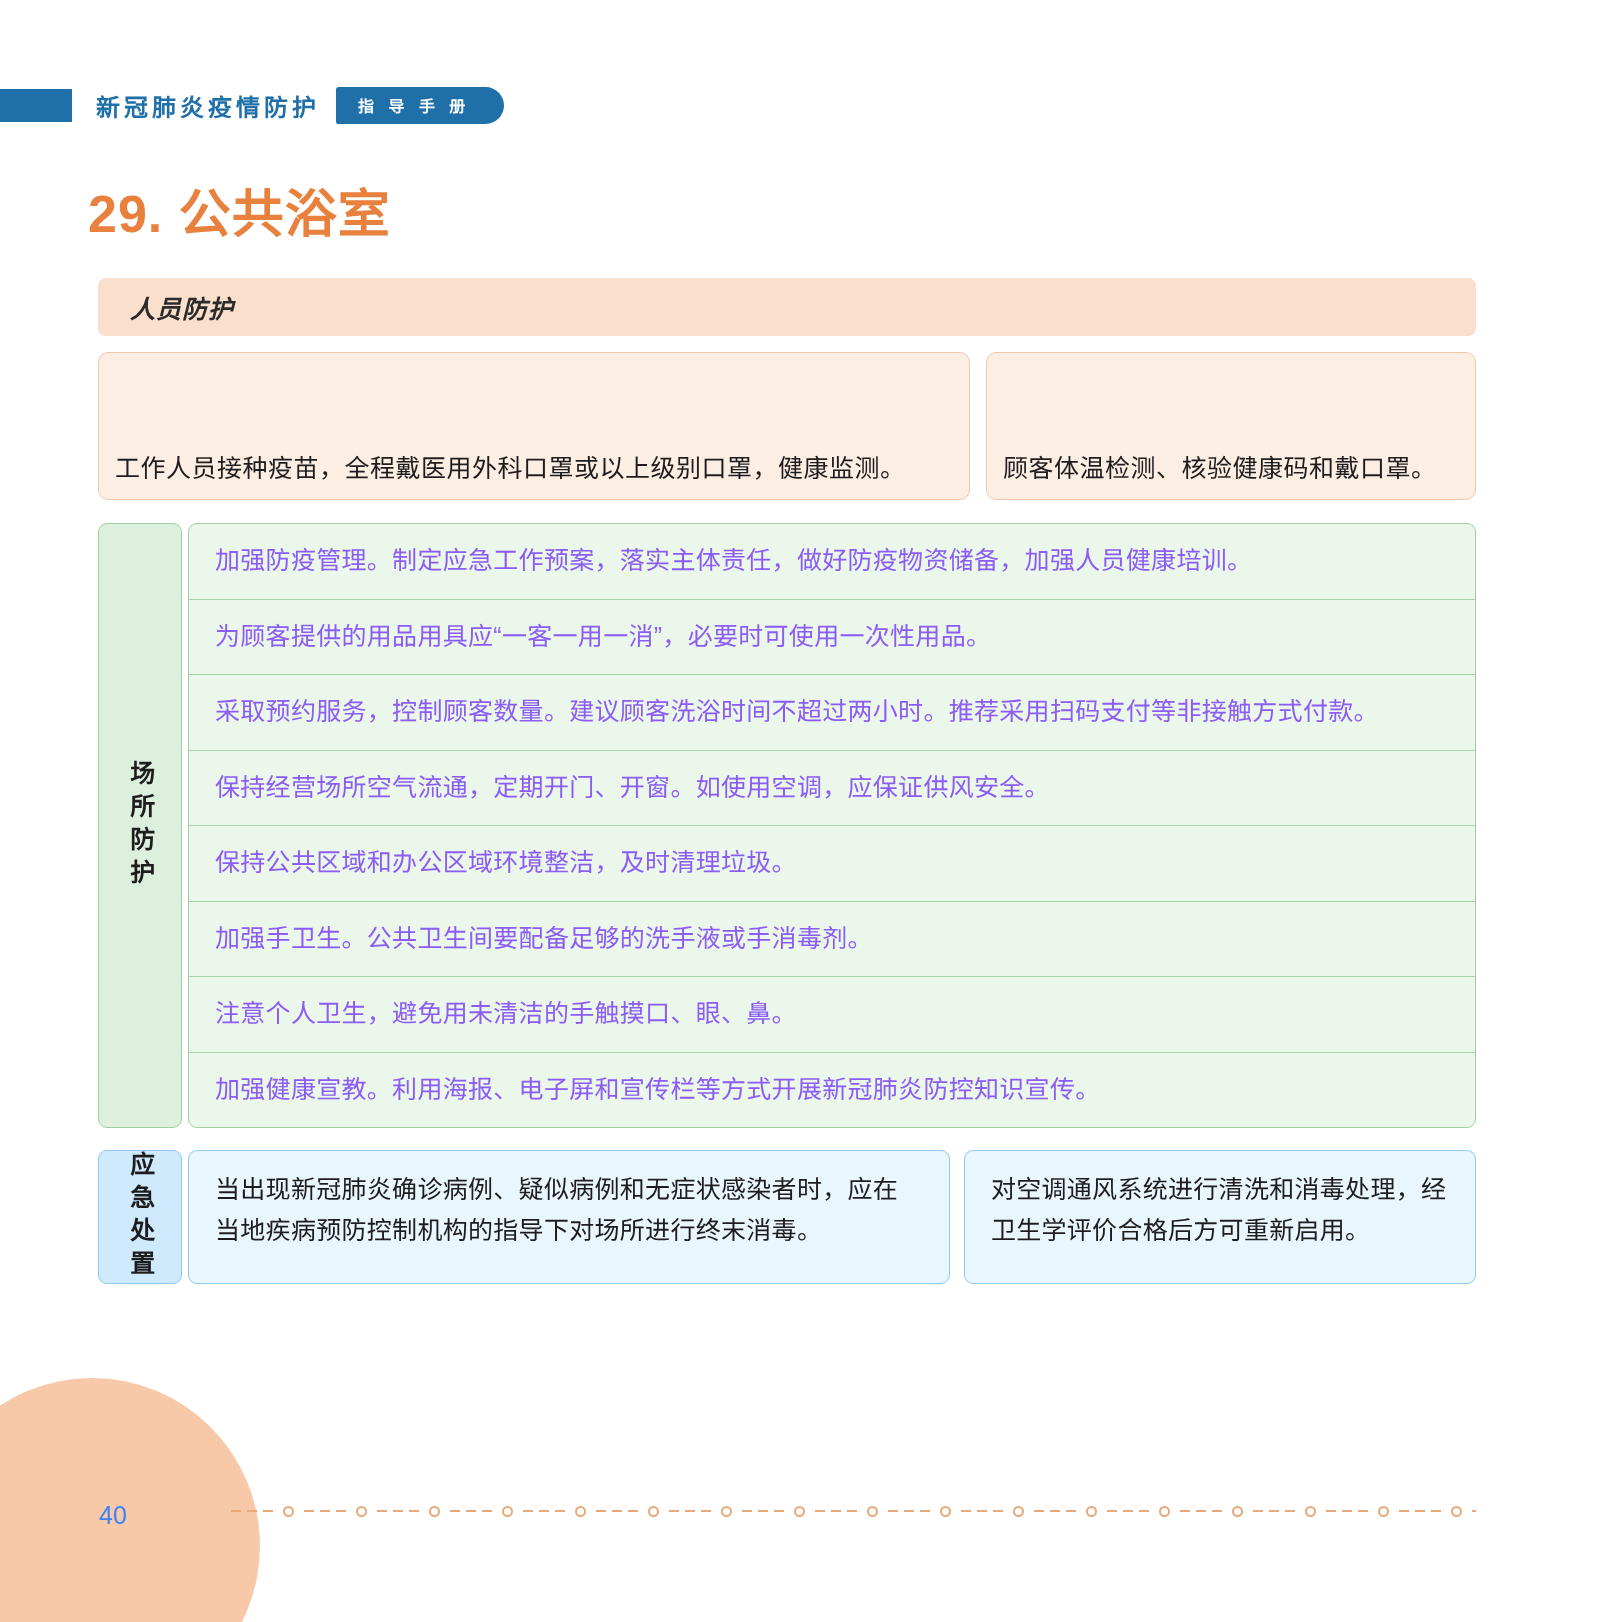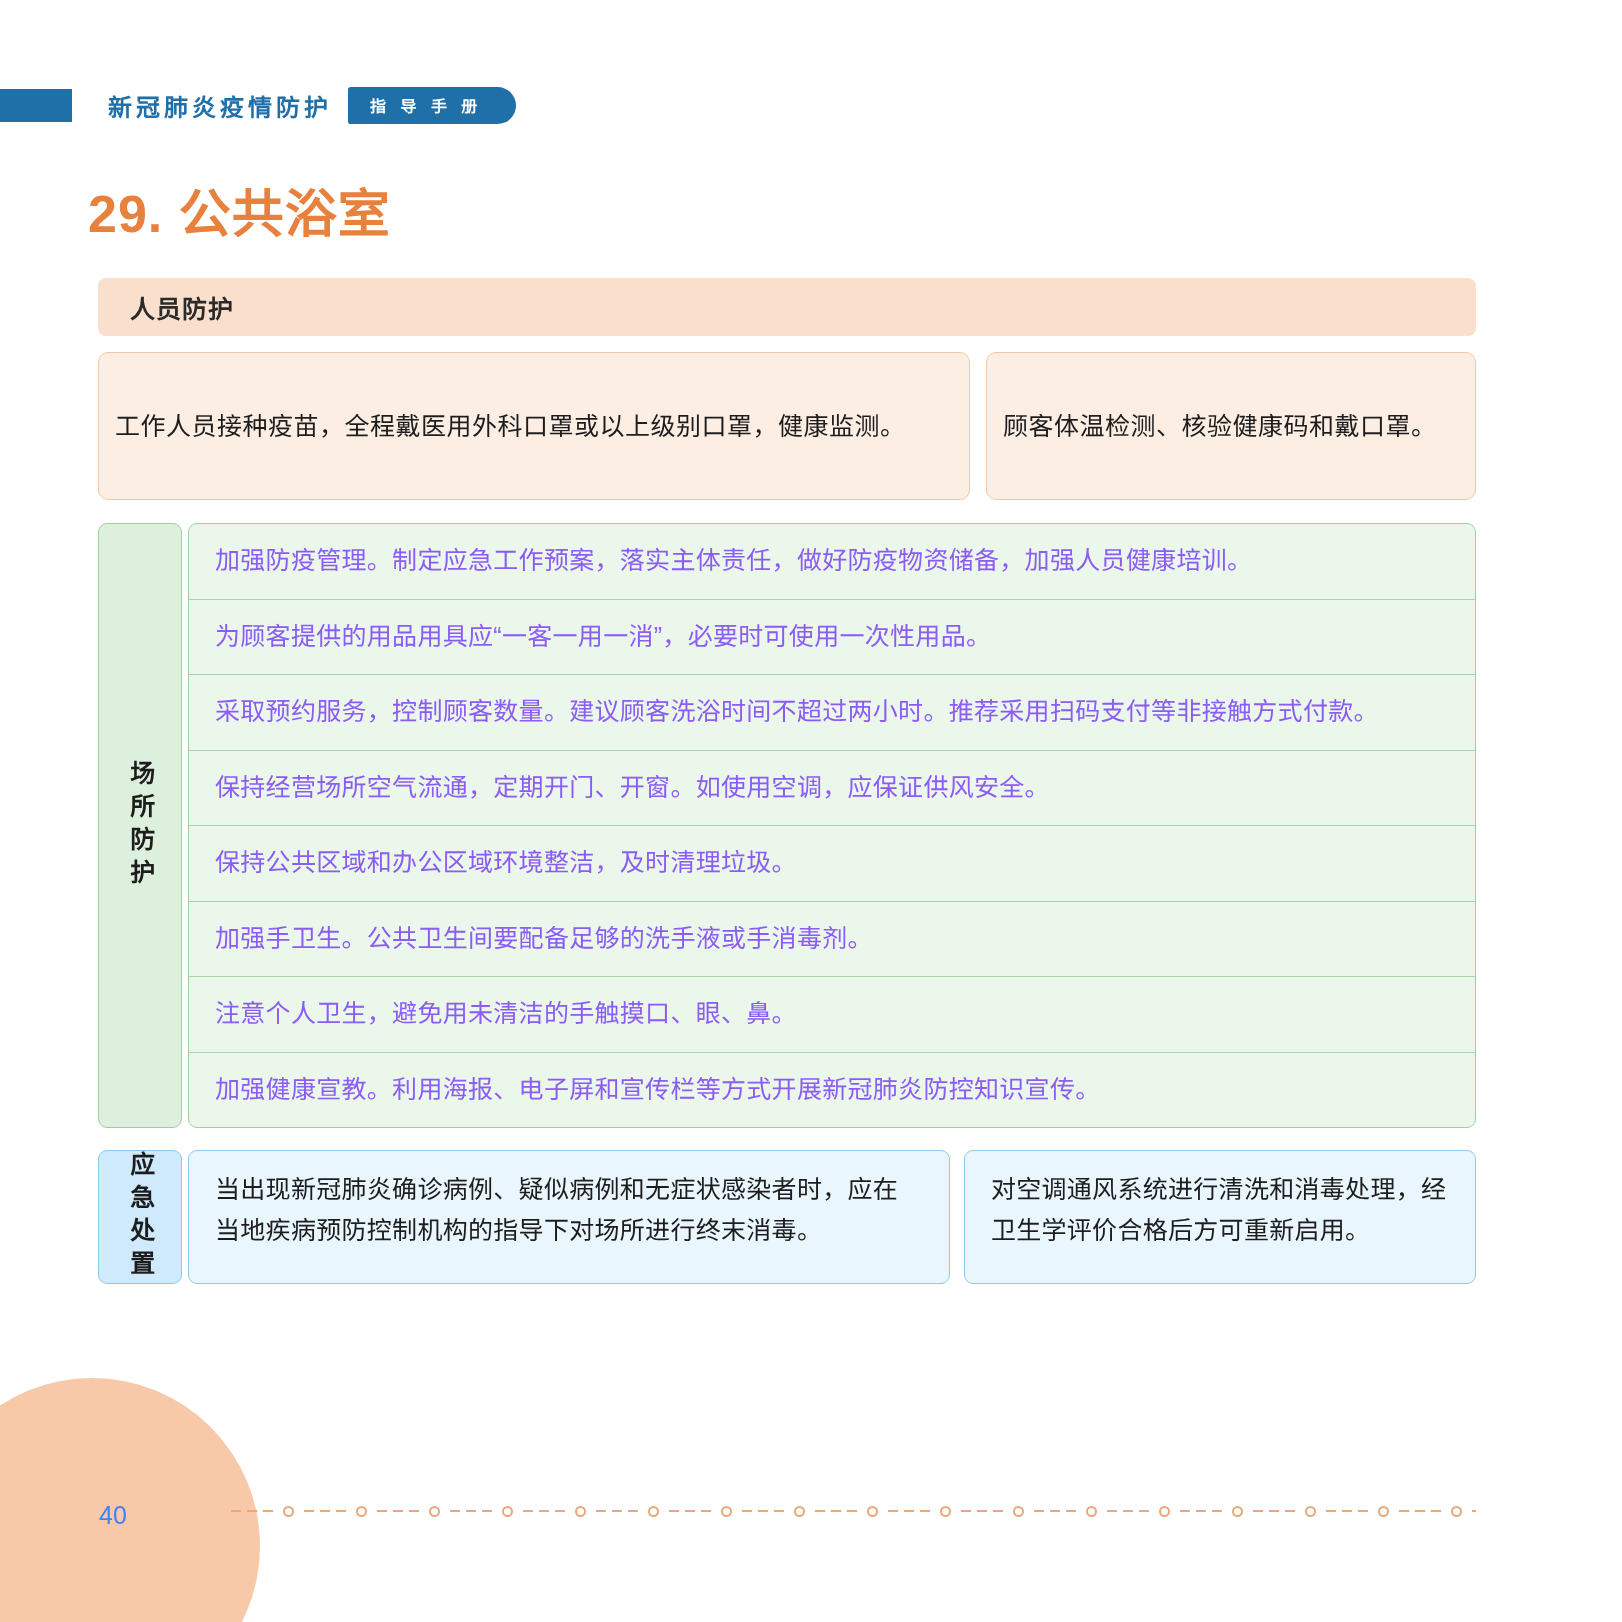--- a/index.html
+++ b/index.html
@@ -24,21 +24,21 @@
     height: 38px;
     display: flex;
     align-items: center;
   }
   .header-bar {
     width: 72px;
     height: 33px;
     background: #1f6fa8;
   }
   .header-title {
-    margin-left: 36px;
+    margin-left: 24px;
     font-size: 24px;
     font-weight: bold;
     color: #1f6fa8;
     letter-spacing: 4px;
     white-space: nowrap;
   }
   .header-pill {
     margin-left: 16px;
     background: #1f6fa8;
     color: #ffffff;
@@ -66,20 +66,21 @@
   .section-banner {
     position: absolute;
     left: 98px;
     top: 278px;
     width: 1378px;
     height: 58px;
     background: #fadfcc;
     border-radius: 8px;
     display: flex;
     align-items: center;
+    font-style: italic;
   }
   .section-banner span {
     margin-left: 32px;
     font-size: 25px;
     font-weight: bold;
     color: #2b2b2b;
     letter-spacing: 1px;
   }
 
   
@@ -90,21 +91,21 @@
     width: 1378px;
     display: flex;
     gap: 16px;
   }
   .person-card {
     background: #fdeee4;
     border: 1.5px solid #f3c8a8;
     border-radius: 10px;
     min-height: 148px;
     display: flex;
-    align-items: center;
+    align-items: flex-end;
     box-sizing: border-box;
     padding: 10px 16px;
   }
   .person-card.wide { width: 872px; }
   .person-card.narrow { width: 490px; }
   .person-card p {
     margin: 0;
     font-size: 25px;
     color: #1d1d1d;
     line-height: 1.7;

